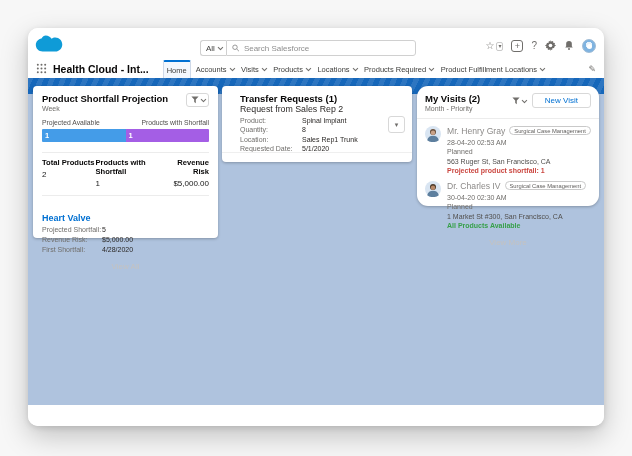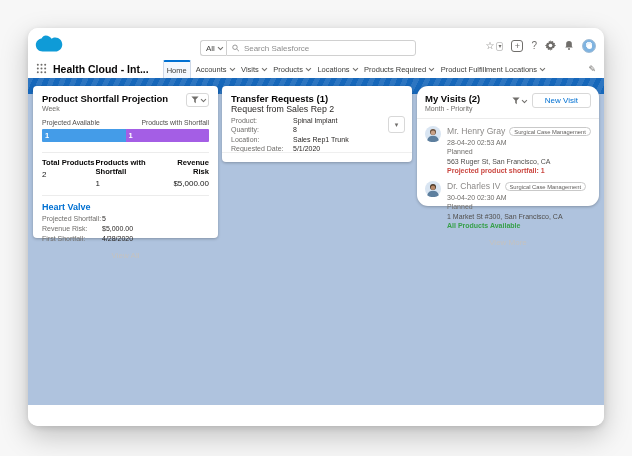--- a/index.html
+++ b/index.html
@@ -35,21 +35,21 @@
   .chev { display:inline-block; width:3.5px; height:3.5px; border-right:1px solid #706e6b; border-bottom:1px solid #706e6b; transform:rotate(45deg) translateY(-1px); }
   .pencil { margin-left:auto; font-size:9px; color:#706e6b; cursor:pointer; }
 
   
   .content { position:relative; height:327px; background:#afc3de; }
   .content::before { content:""; position:absolute; left:0; top:0; right:0; height:16px;
     background:repeating-linear-gradient(115deg, rgba(255,255,255,.10) 0 5px, rgba(0,0,0,0) 5px 10px), #1667ba; }
 
   .card { position:absolute; background:#fff; border-radius:4px; box-shadow:0 1px 3px rgba(0,0,0,.25); }
   .card1 { left:5px; top:8px; width:185px; height:152px; padding:7px 9px 4px; }
-  .card2 { left:194px; top:8px; width:190px; height:76px; padding:7px 9px; }
+  .card2 { left:194px; top:8px; width:190px; height:76px; padding:7px 18px; }
   .card3 { left:389px; top:8px; width:182px; height:120px; padding:7px 8px 3px;border-radius:11px; }
 
   .card-title { font-size:9.5px; font-weight:bold; color:#080707; }
   .card-sub { font-size:7px; color:#706e6b; margin-top:1px; }
   .hdr-row { display:flex; justify-content:space-between; align-items:flex-start; }
   .filter-btn { display:flex; align-items:center; gap:2px; border:1px solid #d8d8d8; border-radius:3px; padding:2px 4px; background:#fff; cursor:pointer; }
   .filter-plain { display:flex; align-items:center; gap:2px; cursor:pointer; }
 
   
   .legend-row { display:flex; justify-content:space-between; font-size:6.8px; color:#514f4d; margin-top:7px; }
@@ -57,21 +57,21 @@
   .seg { color:#fff; font-size:7.5px; font-weight:bold; padding:2px 0 0 3px; }
   .seg-available { width:50%; background:#449ce8; }
   .seg-shortfall { width:50%; background:#a45ee5; }
 
   .stats { display:flex; margin-top:10px; border-top:1px solid #ececec; padding-top:5px; }
   .stat { display:flex; flex-direction:column; gap:3px; }
   .stat-label { font-size:7.6px; font-weight:bold; color:#080707; }
   .stat-value { font-size:8px; color:#171717; }
   .stat:nth-child(1){ width:32%; } .stat:nth-child(2){ width:43%; } .stat:nth-child(3){ width:25%; text-align:right; }
 
-  .prod-sec { border-top:1px solid #ececec; margin-top:7px; padding-top:6px; }
+  .prod-sec { border-top:1px solid #ececec; margin-top:7px; padding-top:17px; }
   .prod-link { font-size:9px; font-weight:bold; color:#0070d2; cursor:pointer; }
   .kv-row { display:flex; font-size:7px; margin-top:3px; }
   .kv-label { width:60px; color:#706e6b; }
   .kv-value { color:#2b2826; }
   .view-link { text-align:center; font-size:8px; color:#c4c2c0; margin-top:9px; cursor:pointer; }
 
   
   .req-title { font-size:8.8px; color:#2b2826; }
   .c2-fields { margin-top:2px; }
   .c2-row { display:flex; font-size:7px; margin-top:2.5px; }
@@ -81,21 +81,21 @@
     font-size:7px; color:#706e6b; display:flex; align-items:center; justify-content:center; cursor:pointer; }
   .c2-divider { position:absolute; left:0; right:0; bottom:9px; border-top:1px solid #efefef; }
 
   
   .c3-actions { display:flex; align-items:center; gap:6px; }
   .new-visit-btn { border:1px solid #d8d8d8; border-radius:3px; background:#fff; color:#0070d2; font-size:8px; padding:2px 12px; cursor:pointer; white-space:nowrap; }
   .c3-divider { border-top:1px solid #ececec; margin:6px -8px 0; }
   .visit { display:flex; gap:6px; margin-top:7px; }
   .v-avatar { flex:0 0 16px; }
   .v-body { flex:1; min-width:0; }
-  .v-name-row { display:flex; align-items:flex-end; gap:4px; }
+  .v-name-row { display:flex; align-items:flex-start; gap:4px; }
   .v-name { font-size:8.6px; color:#8c8a88; white-space:nowrap; }
   .v-badge { font-size:5.8px; color:#5f5d5b; border:1px solid #c9c9c9; border-radius:7px; padding:0.5px 4px; white-space:nowrap; }
   .v-line { font-size:7px; color:#706e6b; margin-top:2.5px; }
   .v-addr { font-size:7px; color:#514f4d; margin-top:2.5px; }
   .v-alert { font-size:7px; font-weight:bold; margin-top:2.5px; }
   .v-alert.warning { color:#cb4740; }
   .v-alert.success { color:#37a04a; }
 
   .footer-strip { height:21px; background:#fff; }
 </style>

